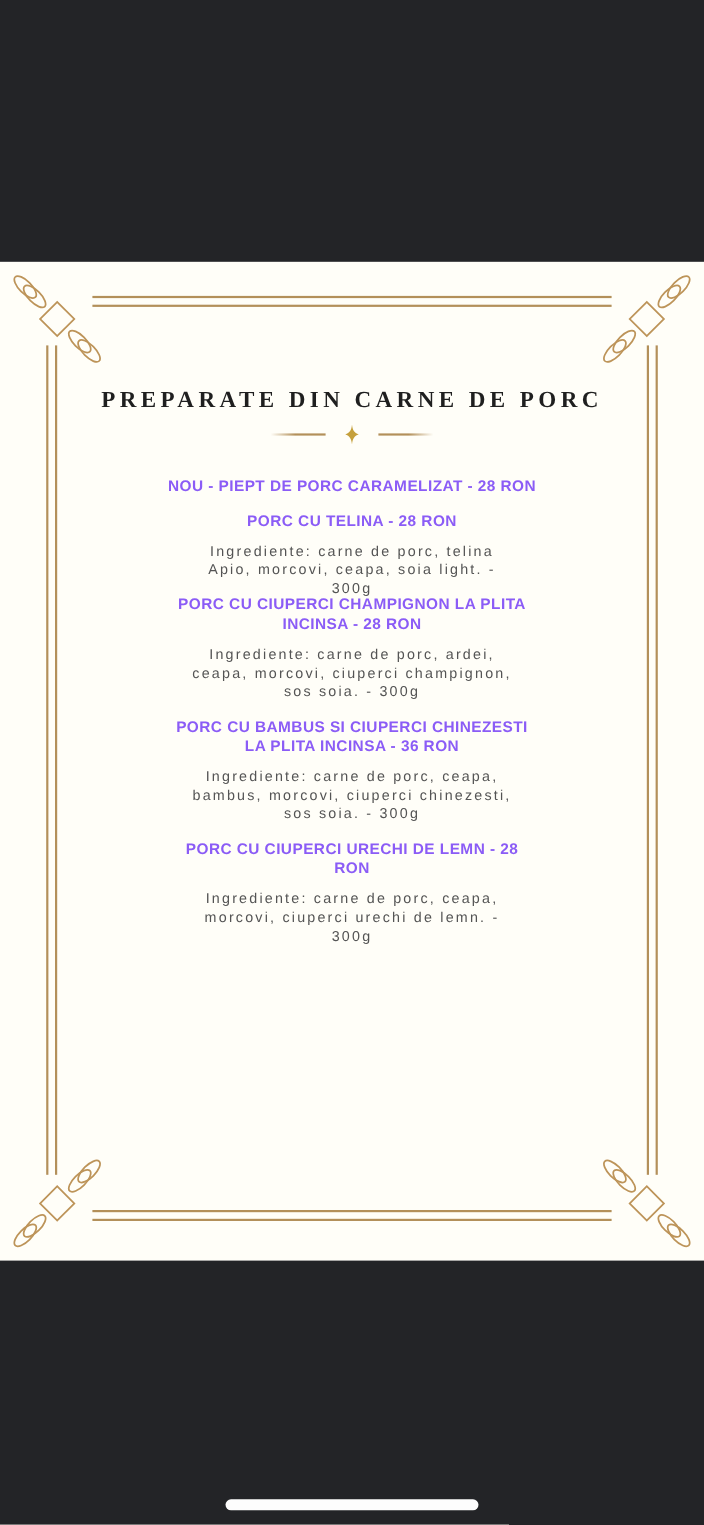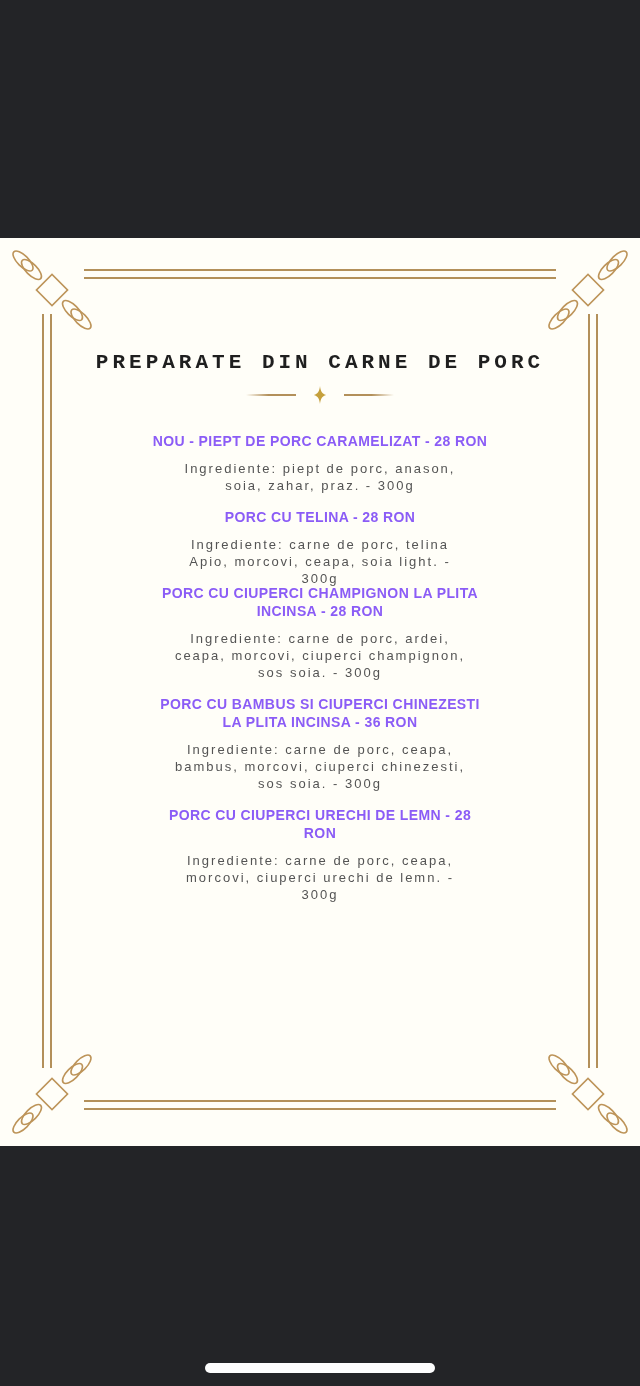--- a/index.html
+++ b/index.html
@@ -35,21 +35,21 @@
   .corner.bl{bottom:4px;left:4px;transform:scaleY(-1);}
   .corner.br{bottom:4px;right:4px;transform:scale(-1,-1);}
   
   .content{
     position:absolute;inset:0;
     padding-top:112px;
     text-align:center;
   }
   .title{
     margin:0;
-    font-family:Liberation Mono, monospace;
+    font-family:Liberation Serif, serif;
     font-weight:700;
     font-size:21px;
     line-height:26px;
     letter-spacing:4px;
     color:#1f1f1f;
     white-space:nowrap;
   }
   .divider{
     margin-top:10px;
     display:flex;align-items:center;justify-content:center;
@@ -143,22 +143,20 @@
         <svg width="14" height="18" viewBox="0 0 16 22">
           <path fill="#c5a03c" d="M8 0 C8.6 6 10.5 9.5 15.5 11 C10.5 12.5 8.6 16 8 22 C7.4 16 5.5 12.5 0.5 11 C5.5 9.5 7.4 6 8 0 Z"></path>
         </svg>
         <div class="dline right"></div>
       </div>
 
       <div class="menu">
 
         <div class="item">
           <h2 class="name">NOU - PIEPT DE PORC CARAMELIZAT - 28 RON</h2>
-          <p class="ing">Ingrediente: piept de porc, anason,
-soia, zahar, praz. - 300g</p>
         </div>
 
         <div class="item">
           <h2 class="name">PORC CU TELINA - 28 RON</h2>
           <p class="ing">Ingrediente: carne de porc, telina
 Apio, morcovi, ceapa, soia light. -
 300g</p>
         </div>
 
 

